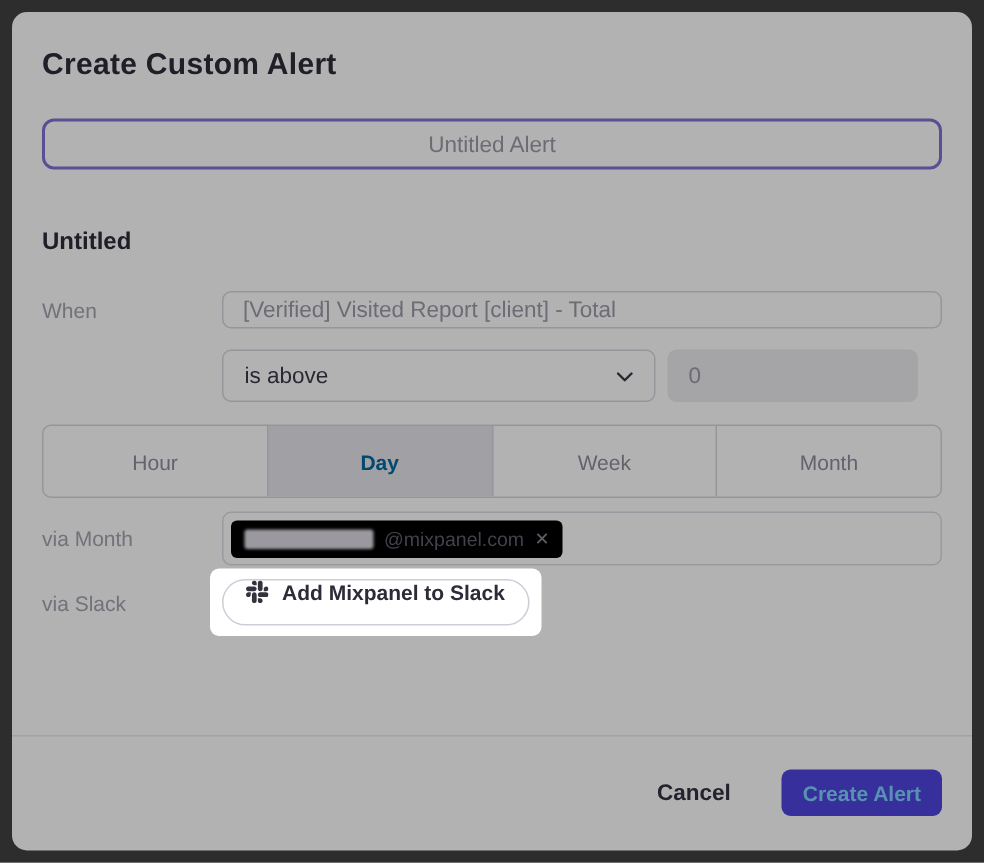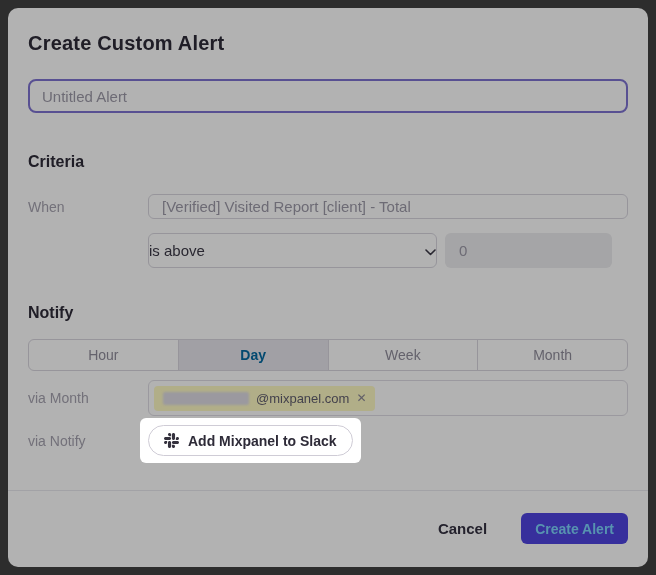--- a/index.html
+++ b/index.html
@@ -32,20 +32,21 @@
     width: 100%;
     height: 34px;
     border: 2px solid #7f73d2;
     border-radius: 8px;
     padding: 0 12px;
     font-family: inherit;
     font-size: 15px;
     color: #55515f;
     background: #fff;
     outline: none;
+    text-align: center;
   }
   .name-input::placeholder { color: #9d9aa8; }
   .section-heading {
     font-size: 16px;
     line-height: 22px;
     font-weight: 700;
     color: #2e2b38;
   }
   .sec-criteria { margin-top: 38px; }
   .sec-notify   { margin-top: 34px; }
@@ -73,21 +74,21 @@
   .row-condition { margin-top: 14px; }
   .condition-wrap { display: flex; gap: 8px; }
   .condition-select {
     width: 289px;
     height: 35px;
     border: 1px solid #d8d6de;
     border-radius: 6px;
     background: #fff;
     display: flex;
     align-items: center;
-    padding: 0 0;
+    padding: 0 14px;
     font-size: 15px;
     font-weight: 500;
     color: #3c3947;
     cursor: pointer;
   }
   .condition-select .sel-text { flex: 1; }
   .threshold-input {
     width: 167px;
     height: 35px;
     border: none;
@@ -96,21 +97,21 @@
     padding: 0 14px;
     font-family: inherit;
     font-size: 15px;
     color: #9d9aa8;
     outline: none;
   }
   .threshold-input::placeholder { color: #9d9aa8; }
   .row-frequency { margin-top: 15px; }
   .segmented {
     display: flex;
-    height: 32px;
+    height: 49px;
     border: 1px solid #d8d6de;
     border-radius: 6px;
     overflow: hidden;
     background: #fff;
   }
   .segment {
     flex: 1;
     display: flex;
     align-items: center;
     justify-content: center;
@@ -131,21 +132,21 @@
     border-radius: 6px;
     display: flex;
     align-items: center;
     padding: 0 5px;
     background: #fff;
   }
   .email-chip {
     display: flex;
     align-items: center;
     gap: 7px;
-    background: #fef9c3;
+    background: #000000;
     border-radius: 4px;
     height: 25px;
     padding: 0 9px;
   }
   .redacted {
     width: 86px;
     height: 13px;
     background: #dedce4;
     border-radius: 2px;
     filter: blur(1px);
@@ -162,21 +163,20 @@
     position: relative;
     z-index: 20;
     display: inline-block;
     background: #ffffff;
     border-radius: 6px;
     padding: 7px 8px;
     margin-left: -8px;
   }
   .slack-button {
     display: flex;
-    align-items: center;
     gap: 9px;
     height: 31px;
     padding: 0 15px;
     background: #ffffff;
     border: 1px solid #cfccd6;
     border-radius: 16px;
     font-family: inherit;
     font-size: 14px;
     font-weight: 700;
     color: #2e2b38;
@@ -223,21 +223,21 @@
 </style>
 </head>
 <body>
 
 <div class="modal">
   <div class="modal-body">
     <h1 class="modal-title">Create Custom Alert</h1>
 
     <input class="name-input" type="text" placeholder="Untitled Alert" style="">
 
-    <h2 class="section-heading sec-criteria">Criteria</h2>
+    <h2 class="section-heading sec-criteria">Untitled</h2>
 
     <div class="row row-when">
       <div class="row-label">When</div>
       <div class="row-field">
         <input class="metric-input" type="text" value="[Verified] Visited Report [client] - Total" style="">
       </div>
     </div>
 
     <div class="row row-condition">
       <div class="row-label"></div>
@@ -247,21 +247,20 @@
           <span>
             <svg width="11" height="7" viewBox="0 0 11 7">
                 <path d="M1 1l4.5 4.5L10 1" fill="none" stroke="#3c3947" stroke-width="1.6" stroke-linecap="round" stroke-linejoin="round"></path>
               </svg>
           </span>
         </div>
         <input class="threshold-input" type="text" placeholder="0" style="">
       </div>
     </div>
 
-    <h2 class="section-heading sec-notify">Notify</h2>
 
     <div class="row row-frequency">
       <div class="row-field">
         <div class="segmented">
           <div class="segment">Hour</div>
           <div class="segment selected">Day</div>
           <div class="segment">Week</div>
           <div class="segment">Month</div>
         </div>
       </div>
@@ -274,21 +273,21 @@
           <div class="email-chip">
             <span class="redacted"></span>
             <span class="email-domain">@mixpanel.com</span>
             <span class="chip-remove">✕</span>
           </div>
         </div>
       </div>
     </div>
 
     <div class="row row-slack">
-      <div class="row-label">via Notify</div>
+      <div class="row-label">via Slack</div>
       <div class="row-field">
         <div class="spotlight">
           <button class="slack-button">
             <span>
               <svg width="15" height="15" viewBox="0 0 122.8 122.8">
                 <g fill="#35323e">
                   <path d="M25.8 77.6c0 7.1-5.8 12.9-12.9 12.9S0 84.7 0 77.6s5.8-12.9 12.9-12.9h12.9v12.9z"></path>
                   <path d="M32.3 77.6c0-7.1 5.8-12.9 12.9-12.9s12.9 5.8 12.9 12.9v32.3c0 7.1-5.8 12.9-12.9 12.9s-12.9-5.8-12.9-12.9V77.6z"></path>
                   <path d="M45.2 25.8c-7.1 0-12.9-5.8-12.9-12.9S38.1 0 45.2 0s12.9 5.8 12.9 12.9v12.9H45.2z"></path>
                   <path d="M45.2 32.3c7.1 0 12.9 5.8 12.9 12.9s-5.8 12.9-12.9 12.9H12.9C5.8 58.1 0 52.3 0 45.2s5.8-12.9 12.9-12.9h32.3z"></path>

